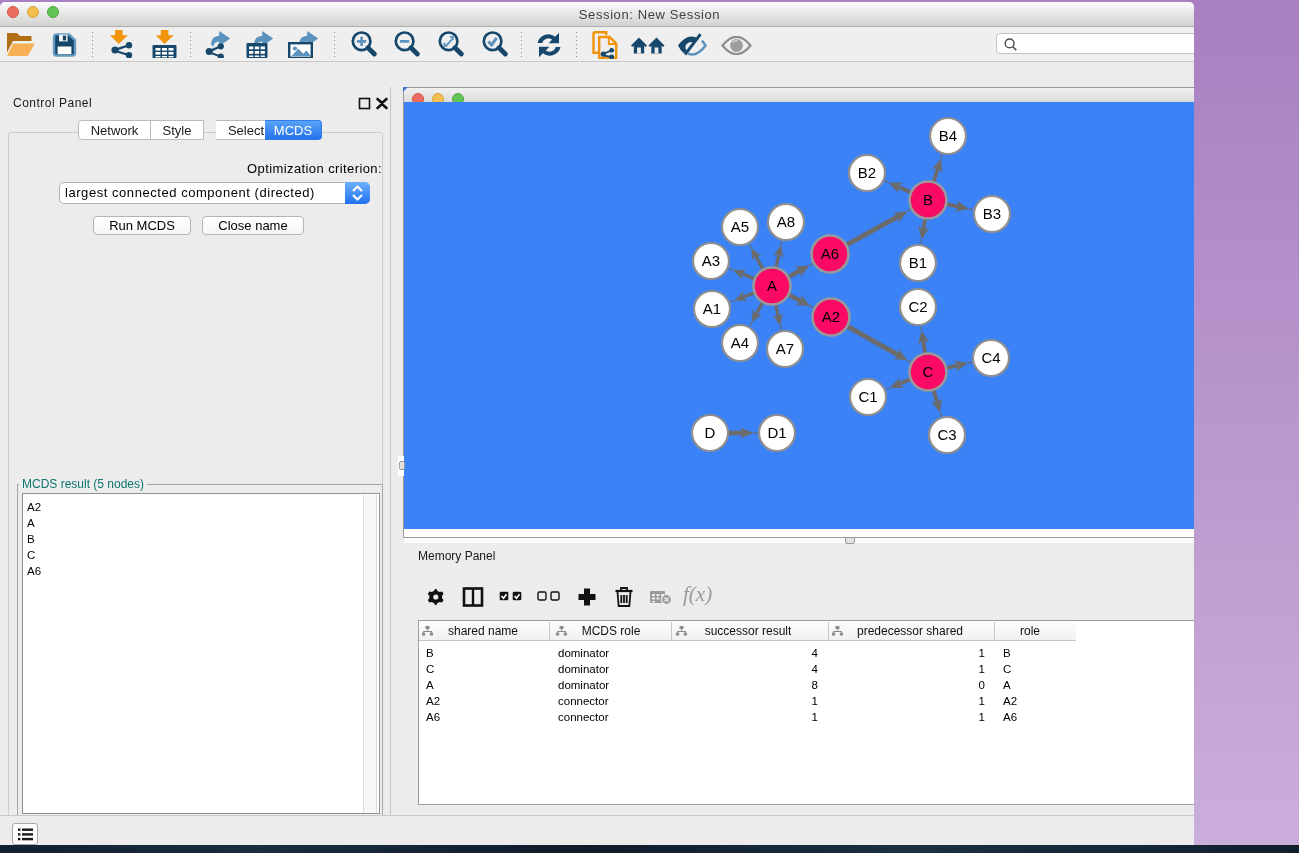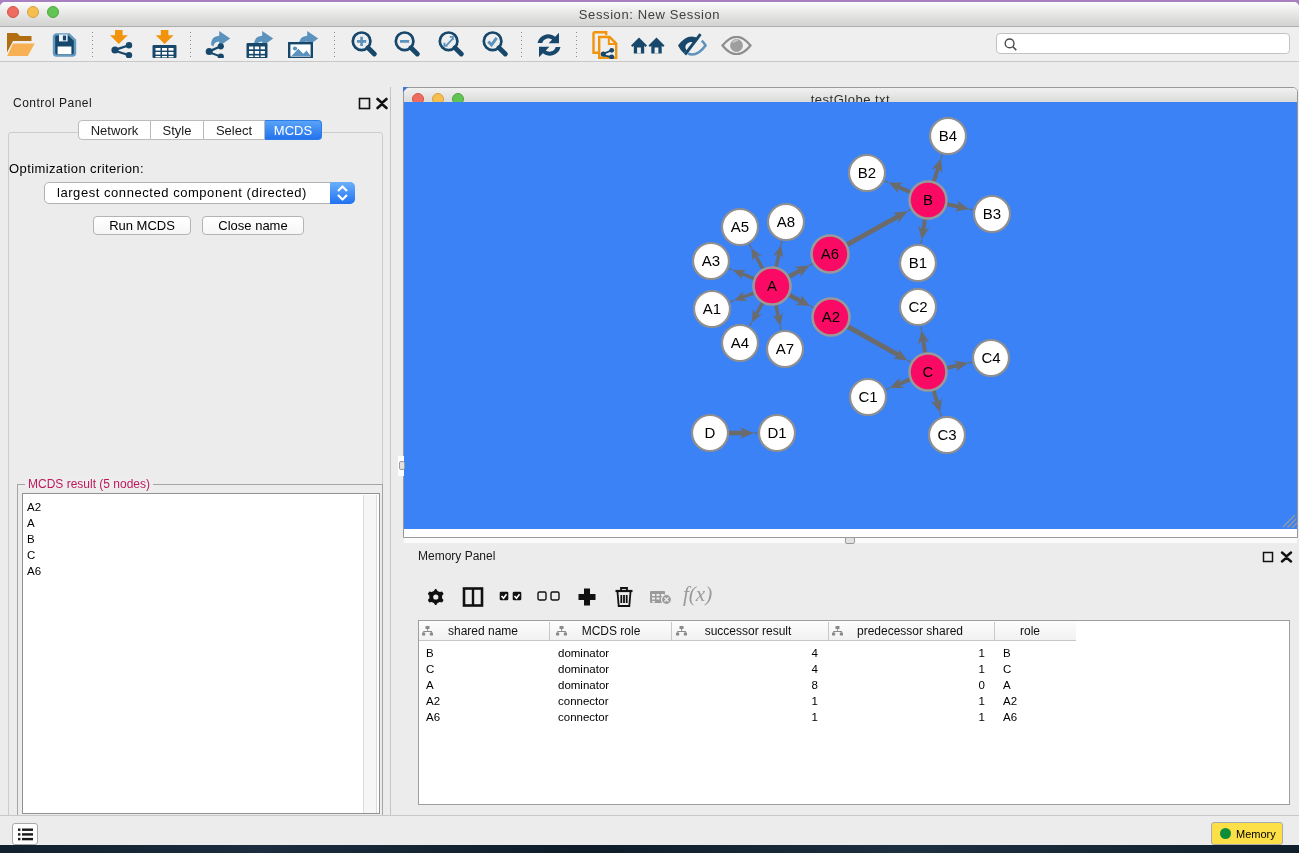--- a/index.html
+++ b/index.html
@@ -1,18 +1,18 @@
 <!DOCTYPE html>
 <html><head>
 <meta charset="utf-8">
 <style>
 * { margin:0; padding:0; box-sizing:border-box; }
 html,body { width:1299px; height:853px; overflow:hidden; }
 body { font-family:"Liberation Sans", sans-serif; background:linear-gradient(#a87fc0,#cbaedb); position:relative; }
-#win { position:absolute; left:0; top:2px; width:1299px; height:844px; background:#ececec; border-radius:5px 5px 0 0; overflow:hidden;text-decoration:underline; }
+#win { position:absolute; left:0; top:2px; width:1194px; height:844px; background:#ececec; border-radius:5px 5px 0 0; overflow:hidden;text-decoration:underline; }
 #titlebar { position:absolute; left:0; top:0; width:1299px; height:25px; background:linear-gradient(#fcfcfc,#e4e4e3 55%,#d2d2d1); border-bottom:1px solid #b0b0b0; border-radius:5px 5px 0 0; }
 #titlebar .t { position:absolute; top:5px; width:100%; text-align:center; font-size:13px; color:#404040; letter-spacing:0.6px; }
 .light { position:absolute; top:4px; width:12px; height:12px; border-radius:50%; }
 .light.r { background:#ed6b5f; border:1px solid #d35548; } #titlebar .r { left:7px; }
 .light.y { background:#f5be4f; border:1px solid #d6a243; } #titlebar .y { left:27px; }
 .light.g { background:#61c454; border:1px solid #51a63f; } #titlebar .g { left:47px; }
 #toolbar { position:absolute; left:0; top:26px; width:1299px; height:34px; background:#efefef; border-bottom:1px solid #c8c8c8; }
 .tbi { position:absolute; top:3px; }
 .tsep { position:absolute; top:4px; height:26px; width:1px; background-image:linear-gradient(#8a8a8a 33%, rgba(0,0,0,0) 0%); background-size:1px 4px; }
 #search { position:absolute; left:996px; top:5px; width:294px; height:21px; background:#fff; border:1px solid #c2c2c2; border-radius:4px; }
@@ -33,25 +33,25 @@
 .th-row { position:absolute; left:0; top:0; height:20px; background:linear-gradient(#fdfdfd,#f1f1f1); border-bottom:1px solid #c6c6c6; }
 .th-sep { position:absolute; top:1px; height:18px; width:1px; background:#c9c9c9; }
 .th-txt { position:absolute; top:0; height:20px; text-align:center; line-height:20px; color:#111; }
 .td { position:absolute; height:16px; line-height:15px; color:#000; font-size:11.5px; }
 #tp-tabs { position:absolute; left:0; top:272px; width:907px; height:21px; }
 .btab { position:absolute; top:0; height:21px; line-height:20px; text-align:center; font-size:13px; background:#fff; border:1px solid #b9b9b9; color:#1a1a1a; }
 #cp-tabs { position:absolute; left:78px; top:33px; height:20px; z-index:5; }
 .ctab { position:absolute; top:0; height:20px; line-height:19px; text-align:center; font-size:13px; background:#fff; border:1px solid #bbb; color:#1a1a1a; }
 .tabsel { background:linear-gradient(#59a3f7,#2473ee); border-color:#2e7de7; color:#fff; }
 #cp-panel { position:absolute; left:8px; top:45px; width:375px; height:693px; background:#ececec; border:1px solid #cccccc; border-radius:3px; }
-#cp-dd { position:absolute; left:35px; top:49px; width:311px; height:22px; background:#fff; border:1px solid #b2b2b2; border-radius:5px; font-size:13px; line-height:20px; padding-left:12px; color:#000; letter-spacing:0.55px; }
+#cp-dd { position:absolute; left:50px; top:49px; width:311px; height:22px; background:#fff; border:1px solid #b2b2b2; border-radius:5px; font-size:13px; line-height:20px; padding-left:5px; color:#000; letter-spacing:0.55px; }
 #cp-dd .cap { position:absolute; right:-1px; top:-1px; width:25px; height:22px; border-radius:0 5px 5px 0; background:linear-gradient(#6cb0fd,#1f72f1); }
 .cbtn { position:absolute; top:83px; height:19px; background:linear-gradient(#ffffff,#f6f6f6); border:1px solid #b4b4b4; border-radius:4px; text-align:center; font-size:13px; line-height:17px; color:#000; }
 #cp-fs { position:absolute; left:8px; top:351px; width:366px; height:334px; border:1px solid #a5a5a5; }
-#cp-fs .lg { position:absolute; left:7px; top:-8px; background:#ededed; padding:0 3px; font-size:12px; color:#be185d; }
+#cp-fs .lg { position:absolute; left:1px; top:-8px; background:#ededed; padding:0 3px; font-size:12px; color:#0f766e; }
 #cp-list { position:absolute; left:4px; top:8px; width:358px; height:321px; background:#fff; border:1px solid #919191; font-size:12px; }
 #cp-list .sb { position:absolute; right:2px; top:1px; width:14px; height:318px; background:#f6f6f6; border-left:1px solid #dcdcdc; border-right:1px solid #dcdcdc; }
 </style>
 </head>
 <body>
 <div id="win">
   <div id="titlebar">
     <div class="t">Session: New Session</div>
     <div class="light r"></div>
       <div class="light y"></div>
@@ -207,25 +207,25 @@
       <div class="panelhdr" style="position:absolute;left:13px;top:9px">Control Panel</div>
       <svg style="position:absolute;left:358px;top:10px" width="13" height="13" viewBox="0 0 13 13">
           <rect x="1.5" y="1.5" width="10" height="10" fill="none" stroke="#111" stroke-width="1.6"></rect>
         </svg>
       <svg style="position:absolute;left:375px;top:10px" width="14" height="13" viewBox="0 0 14 13">
           <path d="M2.5 2 L7 6 L11.5 2 M2.5 11 L7 7 L11.5 11" stroke="#111" stroke-width="2.6" fill="none" stroke-linecap="round"></path>
         </svg>
       <div id="cp-tabs">
         <div class="ctab" style="left:0;width:73px;border-radius:4px 0 0 4px;">Network</div>
         <div class="ctab" style="left:73px;width:53px;border-left:none">Style</div>
-        <div class="ctab" style="left:126px;width:61px;border-left:none">Select</div>
+        <div class="ctab" style="left:138px;width:61px;border-left:none">Select</div>
         <div class="ctab tabsel" style="left:187px;width:57px;border-radius:0 4px 4px 0;border-left:none">MCDS</div>
       </div>
       <div id="cp-panel">
-        <div style="position:absolute;left:0;top:28px;width:100%;text-align:left;font-size:13px;color:#000;letter-spacing:0.4px">Optimization criterion:</div>
+        <div style="position:absolute;left:0;top:28px;width:100%;text-align:right;font-size:13px;color:#000;letter-spacing:0.4px">Optimization criterion:</div>
         <div id="cp-dd">largest connected component (directed)
           <div class="cap"><svg width="25" height="22" viewBox="0 0 25 22">
                 <path d="M8 9 L12.5 4.5 L17 9" stroke="#fff" stroke-width="2.2" fill="none" stroke-linejoin="round"></path>
                 <path d="M8 13 L12.5 17.5 L17 13" stroke="#fff" stroke-width="2.2" fill="none" stroke-linejoin="round"></path>
               </svg></div>
         </div>
         <div class="cbtn" style="left:84px;width:98px;">Run MCDS</div>
         <div class="cbtn" style="left:193px;width:102px;">Close name</div>
         <div id="cp-fs">
           <div class="lg">MCDS result (5 nodes)</div>
@@ -235,21 +235,20 @@
           </div>
         </div>
       </div>
     </div>
     <div id="workarea">
       <div id="netwin">
           <svg style="position:absolute;left:-1px;top:-1px;z-index:3" width="5" height="5" viewBox="0 0 5 5">
             <path d="M0 0 h5 L0 5 z" fill="#3a6fd0" opacity="0.95"></path>
           </svg>
         <div id="nw-title">
-          <div class="t">testGlobe.txt</div>
           <div class="light r" style="left:8px;top:5px"></div>
             <div class="light y" style="left:28px;top:5px"></div>
             <div class="light g" style="left:48px;top:5px"></div>
         </div>
         <div id="nw-canvas">
           <svg width="893" height="426" viewBox="0 0 893 426">
             <defs>
               <marker id="ar" viewBox="0 0 10 10" refX="9" refY="5" markerWidth="3.4" markerHeight="3" orient="auto-start-reverse">
                 <path d="M0,0 L10,5 L0,10 L3.2,5 z" fill="#6b6b6b"></path>
               </marker>

